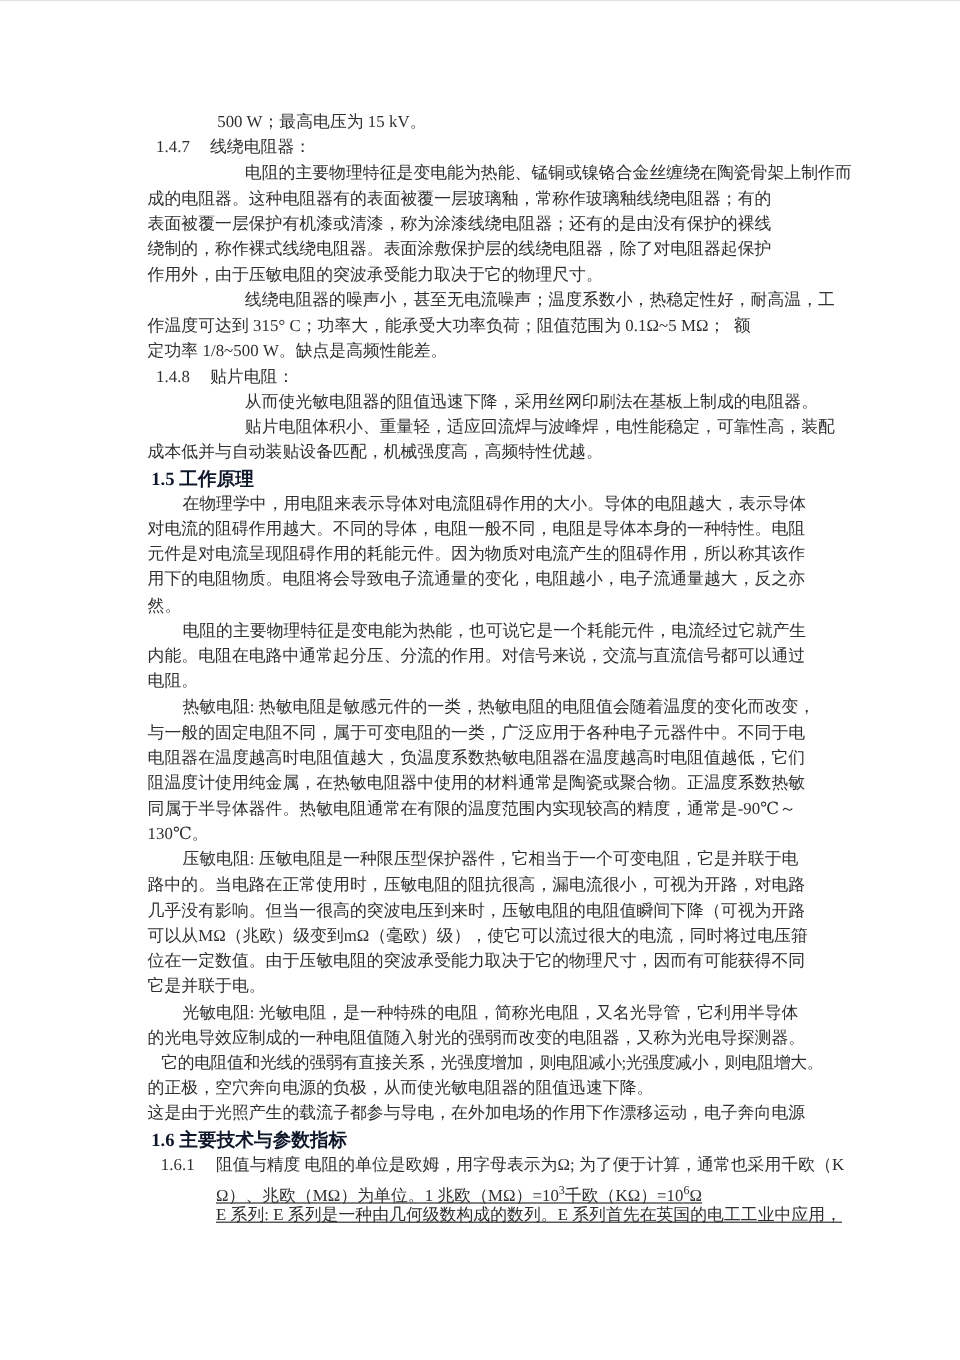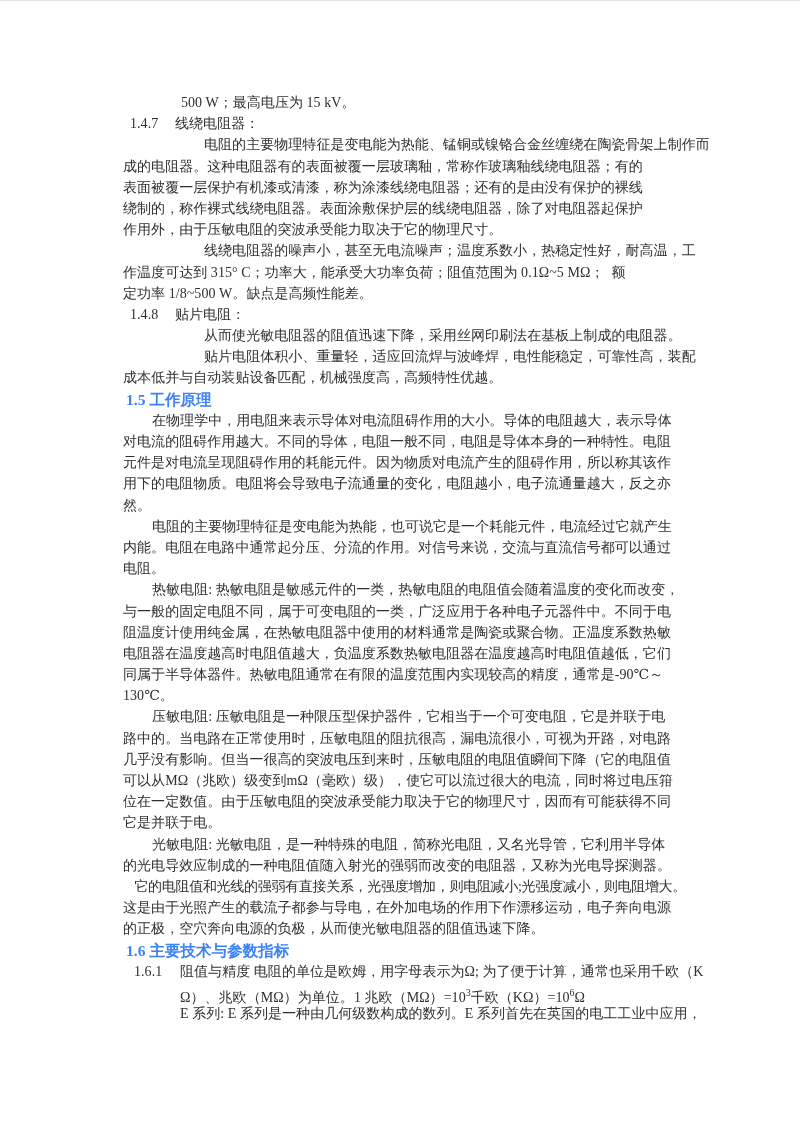--- a/index.html
+++ b/index.html
@@ -45,26 +45,26 @@
   
   .line.f5 { padding-left: 29px; }
   
   .line.sect { padding-left: 7px; }
   .line.sect .num { display: inline-block; width: 45px; }
   
   .line.h2 {
     padding-left: 3px;
     font-weight: bold;
     font-size: 15.5px;
-    color: #3b82f6;
+    color: #0f172a;
   }
   
   .line.sub { padding-left: 11px; }
   .line.sub .num { display: inline-block; width: 46px; }
-  .line.subc { padding-left: 57px; }
+  .line.subc { padding-left: 57px; text-decoration: underline; }
   
   .line.tight { letter-spacing: -0.3px; text-align: right; }
   .sup {
     vertical-align: super;
     font-size: 10px;
     letter-spacing: 0;
   }
 </style>
 </head>
 <body>
@@ -90,33 +90,33 @@
       <div class="line f5"><span>在物理学中，用电阻来表示导体对电流阻碍作用的大小。导体的电阻越大，表示导体</span></div>
       <div class="line b"><span>对电流的阻碍作用越大。不同的导体，电阻一般不同，电阻是导体本身的一种特性。电阻</span></div>
       <div class="line b"><span>元件是对电流呈现阻碍作用的耗能元件。因为物质对电流产生的阻碍作用，所以称其该作</span></div>
       <div class="line b"><span>用下的电阻物质。电阻将会导致电子流通量的变化，电阻越小，电子流通量越大，反之亦</span></div>
       <div class="line b"><span>然。</span></div>
       <div class="line f5"><span>电阻的主要物理特征是变电能为热能，也可说它是一个耗能元件，电流经过它就产生</span></div>
       <div class="line b"><span>内能。电阻在电路中通常起分压、分流的作用。对信号来说，交流与直流信号都可以通过</span></div>
       <div class="line b"><span>电阻。</span></div>
       <div class="line f5"><span>热敏电阻: 热敏电阻是敏感元件的一类，热敏电阻的电阻值会随着温度的变化而改变，</span></div>
       <div class="line b"><span>与一般的固定电阻不同，属于可变电阻的一类，广泛应用于各种电子元器件中。不同于电</span></div>
+      <div class="line b"><span>电阻器在温度越高时电阻值越大，负温度系数热敏电阻器在温度越高时电阻值越低，它们</span></div>
       <div class="line b"><span>阻温度计使用纯金属，在热敏电阻器中使用的材料通常是陶瓷或聚合物。正温度系数热敏</span></div>
-      <div class="line b"><span>电阻器在温度越高时电阻值越大，负温度系数热敏电阻器在温度越高时电阻值越低，它们</span></div>
       <div class="line b"><span>同属于半导体器件。热敏电阻通常在有限的温度范围内实现较高的精度，通常是-90℃～</span></div>
       <div class="line b"><span>130℃。</span></div>
       <div class="line f5"><span>压敏电阻: 压敏电阻是一种限压型保护器件，它相当于一个可变电阻，它是并联于电</span></div>
       <div class="line b"><span>路中的。当电路在正常使用时，压敏电阻的阻抗很高，漏电流很小，可视为开路，对电路</span></div>
-      <div class="line b"><span>几乎没有影响。但当一很高的突波电压到来时，压敏电阻的电阻值瞬间下降（它的电阻值</span></div>
+      <div class="line b"><span>几乎没有影响。但当一很高的突波电压到来时，压敏电阻的电阻值瞬间下降（可视为开路</span></div>
       <div class="line b"><span>可以从MΩ（兆欧）级变到mΩ（毫欧）级），使它可以流过很大的电流，同时将过电压箝</span></div>
       <div class="line b"><span>位在一定数值。由于压敏电阻的突波承受能力取决于它的物理尺寸，因而有可能获得不同</span></div>
       <div class="line b"><span>它是并联于电。</span></div>
       <div class="line f5"><span>光敏电阻: 光敏电阻，是一种特殊的电阻，简称光电阻，又名光导管，它利用半导体</span></div>
       <div class="line b"><span>的光电导效应制成的一种电阻值随入射光的强弱而改变的电阻器，又称为光电导探测器。</span></div>
       <div class="line b tight"><span>它的电阻值和光线的强弱有直接关系，光强度增加，则电阻减小;光强度减小，则电阻增大。</span></div>
+      <div class="line b"><span>的正极，空穴奔向电源的负极，从而使光敏电阻器的阻值迅速下降。</span></div>
       <div class="line b"><span>这是由于光照产生的载流子都参与导电，在外加电场的作用下作漂移运动，电子奔向电源</span></div>
-      <div class="line b"><span>的正极，空穴奔向电源的负极，从而使光敏电阻器的阻值迅速下降。</span></div>
       <div class="line h2"><span>1.6 主要技术与参数指标</span></div>
       <div class="line sub"><span class="num">1.6.1</span><span>阻值与精度 电阻的单位是欧姆，用字母表示为Ω; 为了便于计算，通常也采用千欧（K</span></div>
       <div class="line subc"><span>Ω）、兆欧（MΩ）为单位。1 兆欧（MΩ）=10</span><span class="sup">3</span><span>千欧（KΩ）=10</span><span class="sup">6</span><span>Ω</span></div>
       <div class="line subc"><span>E 系列: E 系列是一种由几何级数构成的数列。E 系列首先在英国的电工工业中应用，</span></div>
     </div>
 </div>
 
 </body></html>

